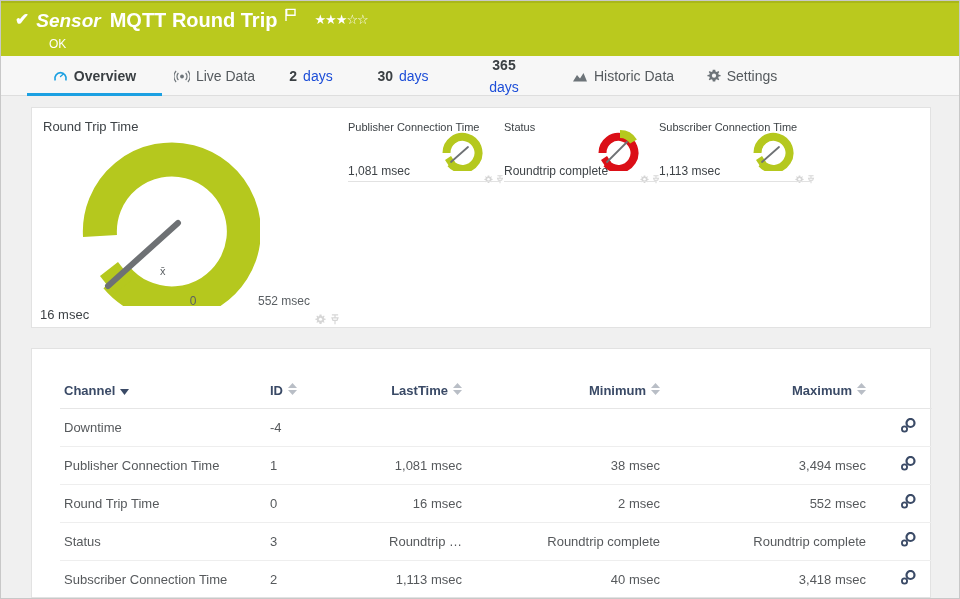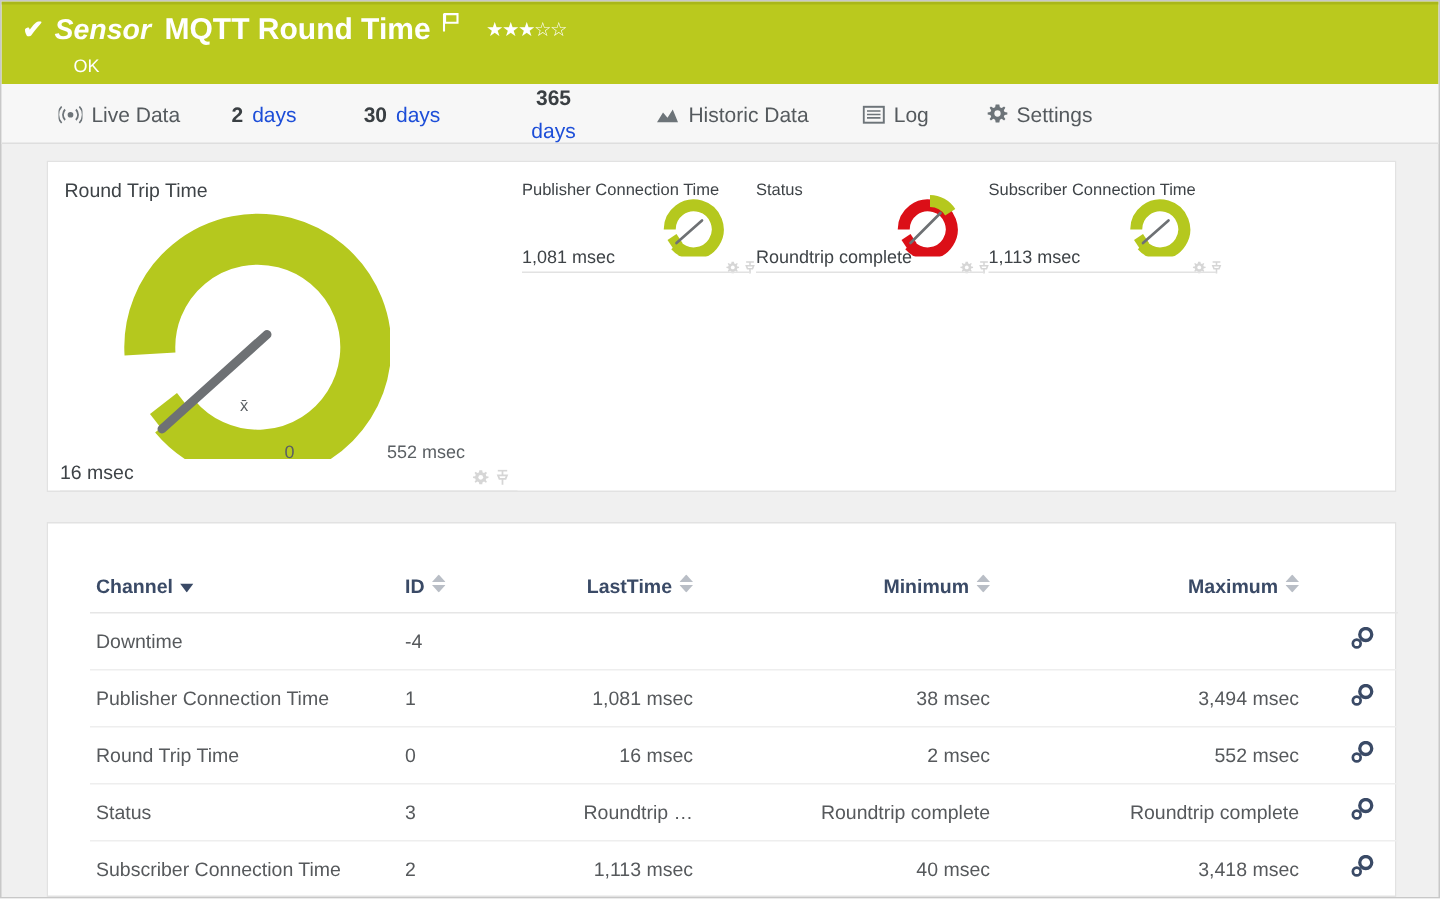--- a/index.html
+++ b/index.html
@@ -262,35 +262,44 @@
 </style>
 </head>
 <body>
 
 <div id="app">
 
   <div class="header">
     <div class="header-line1">
       <span class="check-icon">✔</span>
       <span class="sensor-kind">Sensor</span>
-      <span class="sensor-title">MQTT Round Time</span>
+      <span class="sensor-title">MQTT Round Trip</span>
       <span class="flag-icon">
         <svg width="12" height="14" viewBox="0 0 12 14">
           <path d="M1 1 L1 13" stroke="#ffffff" stroke-width="1.4" fill="none"></path>
           <path d="M1.7 1.4 L10 1.4 L10 7.2 L1.7 7.2 Z" fill="none" stroke="#ffffff" stroke-width="1.4"></path>
         </svg>
       </span>
       <span class="stars">★★★☆☆</span>
     </div>
     <div class="header-status">OK</div>
   </div>
 
   <div class="tabbar">
     <div class="tabs">
 
+      <div class="tab active tab-w-ov">
+        <span class="tab-icon">
+          <svg width="15" height="15" viewBox="0 0 16 16">
+            <path d="M2.2 11.5 A6 6 0 1 1 13.8 11.5" stroke="#1ba0e2" stroke-width="1.8" fill="none" stroke-linecap="round"></path>
+            <path d="M8 8 L11 5.4" stroke="#1ba0e2" stroke-width="1.4" fill="none" stroke-linecap="round"></path>
+          </svg>
+        </span>
+        <span>Overview</span>
+      </div>
 
       <div class="tab tab-w-live">
         <span class="tab-icon">
           <svg width="16" height="13" viewBox="0 0 16 13">
             <circle cx="8" cy="6.5" r="1.9" fill="#6d7479"></circle>
             <path d="M4.4 3 A5 5 0 0 0 4.4 10" stroke="#6d7479" stroke-width="1.2" fill="none"></path>
             <path d="M11.6 3 A5 5 0 0 1 11.6 10" stroke="#6d7479" stroke-width="1.2" fill="none"></path>
             <path d="M2.1 1 A8 8 0 0 0 2.1 12" stroke="#6d7479" stroke-width="1.1" fill="none"></path>
             <path d="M13.9 1 A8 8 0 0 1 13.9 12" stroke="#6d7479" stroke-width="1.1" fill="none"></path>
           </svg>
@@ -315,29 +324,20 @@
 
       <div class="tab tab-w-hist">
         <span class="tab-icon">
           <svg width="16" height="13" viewBox="0 0 16 13">
             <path d="M1 11.5 L5 5 L8 8.5 L11.5 3 L15 11.5 Z" fill="#6d7479"></path>
           </svg>
         </span>
         <span>Historic Data</span>
       </div>
 
-      <div class="tab tab-w-log">
-        <span class="tab-icon">
-          <svg width="15" height="13" viewBox="0 0 15 13">
-            <rect x="0.8" y="1.2" width="13.4" height="10.6" fill="none" stroke="#6d7479" stroke-width="1.3"></rect>
-            <path d="M3 4 H12 M3 6.3 H12 M3 8.6 H12" stroke="#6d7479" stroke-width="1.1"></path>
-          </svg>
-        </span>
-        <span>Log</span>
-      </div>
 
       <div class="tab tab-w-set">
         <span class="tab-icon">
           <svg width="14" height="14" viewBox="0 0 16 16">
             <path d="M8 0.8 L9.4 0.8 L9.8 2.9 L11.2 3.5 L13 2.3 L14 3.3 L12.8 5.1 L13.4 6.5 L15.5 6.9 L15.5 8.3 L13.4 8.7 L12.8 10.1 L14 11.9 L13 12.9 L11.2 11.7 L9.8 12.3 L9.4 14.4 L8 14.4 L6.6 14.4 L6.2 12.3 L4.8 11.7 L3 12.9 L2 11.9 L3.2 10.1 L2.6 8.7 L0.5 8.3 L0.5 6.9 L2.6 6.5 L3.2 5.1 L2 3.3 L3 2.3 L4.8 3.5 L6.2 2.9 L6.6 0.8 Z" fill="#6d7479"></path>
             <circle cx="8" cy="7.6" r="2.4" fill="#f7f7f7"></circle>
           </svg>
         </span>
         <span>Settings</span>
       </div>

